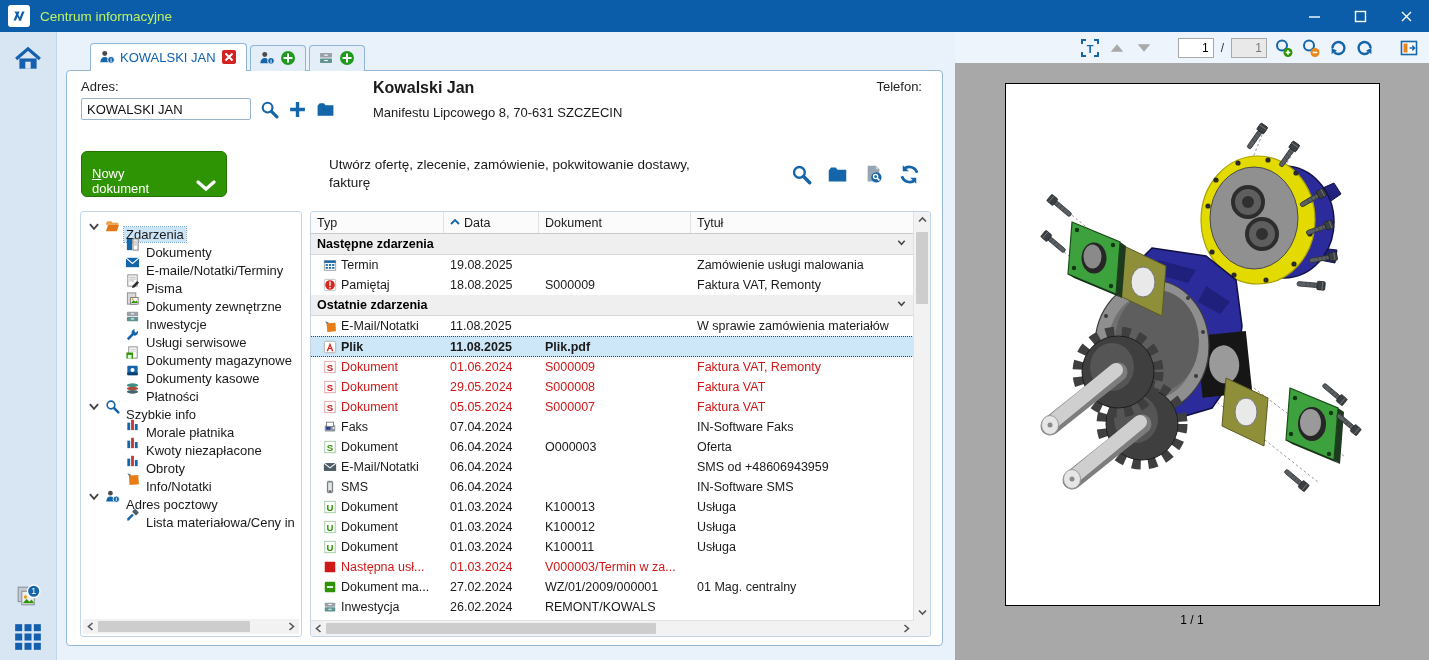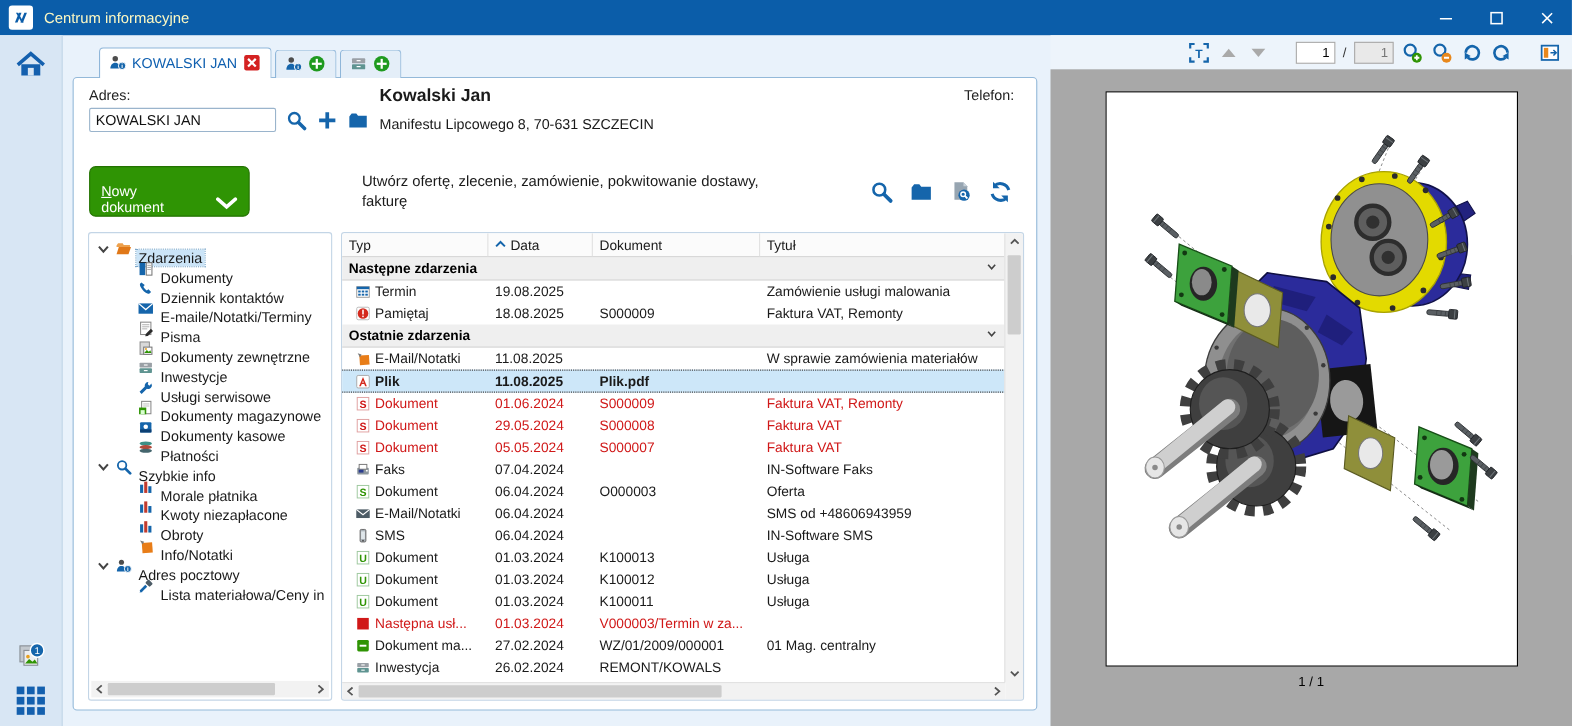--- a/index.html
+++ b/index.html
@@ -1,20 +1,20 @@
 <!DOCTYPE html>
 <html><head>
 <meta charset="utf-8">
 <style>
   html,body{margin:0;padding:0;}
   body{font-family:"Liberation Sans",sans-serif;width:1429px;height:660px;overflow:hidden;background:#e9f2fb;}
   #app{position:relative;width:1429px;height:660px;}
 
   
-  .titlebar{position:absolute;left:0;top:0;right:0;height:32px;background:#0b5da9;display:flex;align-items:center;color:#fef9c3;}
+  .titlebar{position:absolute;left:0;top:0;right:0;height:32px;background:#0b5da9;display:flex;align-items:center;color:#bef264;}
   .titlebar .logo{width:22px;height:22px;background:#fff;border-radius:3px;margin:0 10px 0 8px;display:flex;align-items:center;justify-content:center;}
   .titlebar .title{font-size:13.5px;}
   .wincontrols{margin-left:auto;display:flex;height:100%;}
   .winbtn{width:46px;height:100%;display:flex;align-items:center;justify-content:center;color:#fff;cursor:pointer;}
   .winbtn svg{width:13px;height:13px;}
 
   
   .sidebar{position:absolute;left:0;top:32px;bottom:0;width:56px;background:#d8e6f4;border-right:1px solid #c2d6e8;}
   .side-top{position:absolute;top:12px;left:0;width:56px;display:flex;justify-content:center;}
   .side-bottom{position:absolute;bottom:8px;left:0;width:56px;display:flex;flex-direction:column;align-items:center;gap:10px;}
@@ -24,21 +24,21 @@
   
   .main{position:absolute;left:56px;top:32px;width:899px;bottom:0;}
   .tabbar{position:absolute;left:34px;top:12px;height:27px;display:flex;align-items:flex-end;gap:3px;z-index:3;}
   .tab{display:flex;align-items:center;gap:5px;padding:4px 9px 5px 8px;border:1px solid #8fb6d9;border-bottom:none;border-radius:4px 4px 0 0;background:#e4eef8;height:26px;box-sizing:border-box;cursor:pointer;}
   .tab.active{background:#fff;height:28px;position:relative;z-index:4;}
   .tab .tlab{color:#1060b0;font-size:13px;white-space:nowrap;}
   .tab .ic svg{width:16px;height:16px;display:block;}
   .panel{position:absolute;left:10px;right:12px;top:38px;bottom:14px;background:#fff;border:1px solid #94b9d9;border-radius:4px;z-index:2;}
 
   
-  .addr-row{display:flex;align-items:flex-start;padding:8px 14px 6px 14px;height:58px;box-sizing:content-box;}
+  .addr-row{display:flex;align-items:flex-start;padding:8px 14px 6px 14px;height:58px;box-sizing:content-box;gap:28px;}
   .field-label{font-size:13px;color:#222;margin-bottom:4px;}
   .tinput{height:22px;border:1px solid #9ab4cc;border-radius:2px;font-size:13px;padding:0 5px;font-family:"Liberation Sans",sans-serif;color:#111;box-sizing:border-box;}
   .addr-left .irow{display:flex;align-items:center;gap:9px;}
   .addr-input{width:170px;}
   .abtn{cursor:pointer;display:flex;align-items:center;}
   .abtn svg{width:19px;height:19px;display:block;}
   .addr-mid{margin-left:10px;padding-top:0px;}
   .contact-name{font-size:16px;font-weight:bold;color:#1a1a1a;margin:0 0 8px 0;}
   .contact-street{font-size:13px;color:#1a1a1a;}
   .addr-right{margin-left:auto;margin-right:6px;}
@@ -334,29 +334,20 @@
                 <span class="tw"></span>
                 <span class="ic">
                   <svg viewBox="0 0 16 16">
                     <rect x="2" y="2" width="5.5" height="12" fill="#1565ab"></rect>
                     <rect x="8.5" y="2" width="5.5" height="12" fill="#fff" stroke="#777"></rect>
                     <path d="M9.5 4.5h3.5M9.5 6.5h3.5M9.5 8.5h3.5" stroke="#999" stroke-width=".8"></path>
                   </svg>
                 </span>
                 <span class="tlabel">Dokumenty</span>
               </div>
-              <div class="titem" style="padding-left: 24px;">
-                <span class="tw"></span>
-                <span class="ic">
-                  <svg viewBox="0 0 18 18">
-                    <path d="M4.2 2.2c-1.5.9-2 2.3-1.2 4 1 2.2 3.2 5.2 5.6 7 1.9 1.4 3.5 1.6 4.8.6l1.4-1.2-2.8-3-1.9 1.2c-1.3-.8-3-2.7-3.7-4.1l1.5-1.7z" fill="#1565ab"></path>
-                  </svg>
-                </span>
-                <span class="tlabel">Dziennik kontaktów</span>
-              </div>
               <div class="titem" style="padding-left: 24px; text-align: center;">
                 <span class="tw"></span>
                 <span class="ic">
                   <svg viewBox="0 0 16 16">
                     <rect x="1" y="3" width="14" height="10" fill="#1565ab"></rect>
                     <path d="M1 3l7 6 7-6" fill="none" stroke="#fff" stroke-width="1.2"></path>
                   </svg>
                 </span>
                 <span class="tlabel">E-maile/Notatki/Terminy</span>
               </div>

